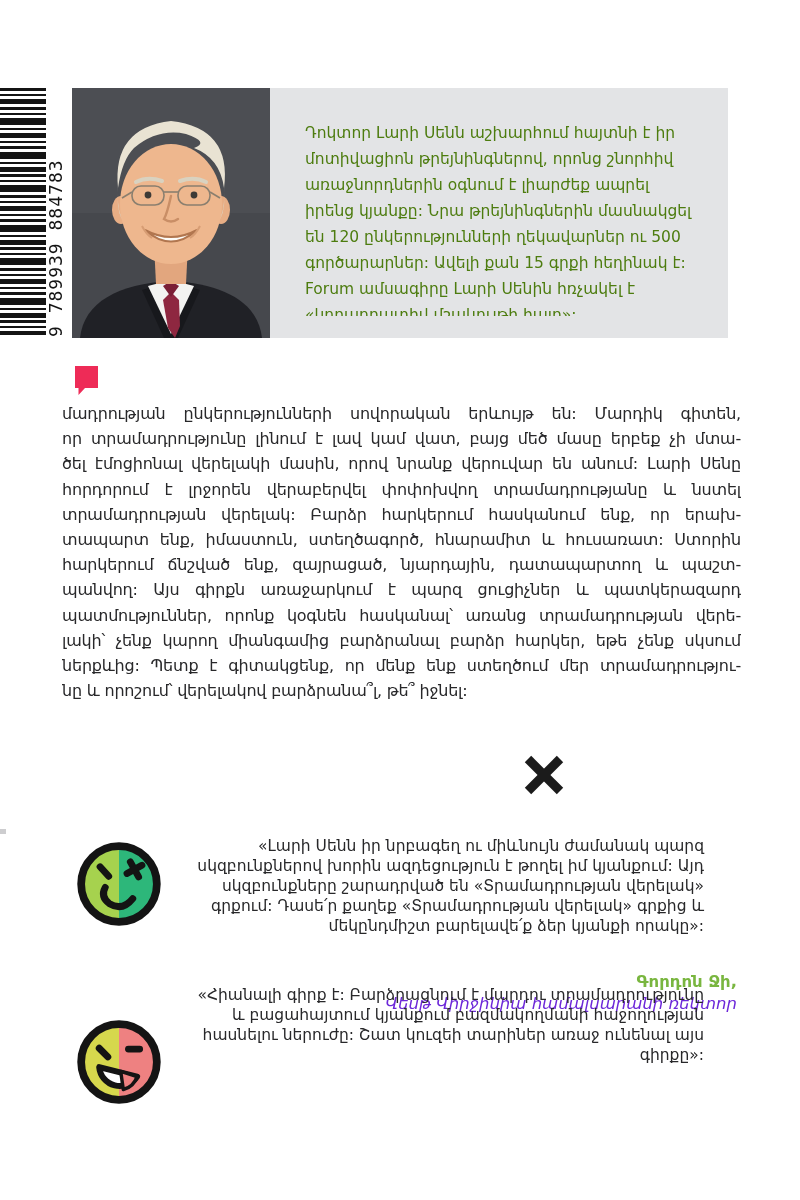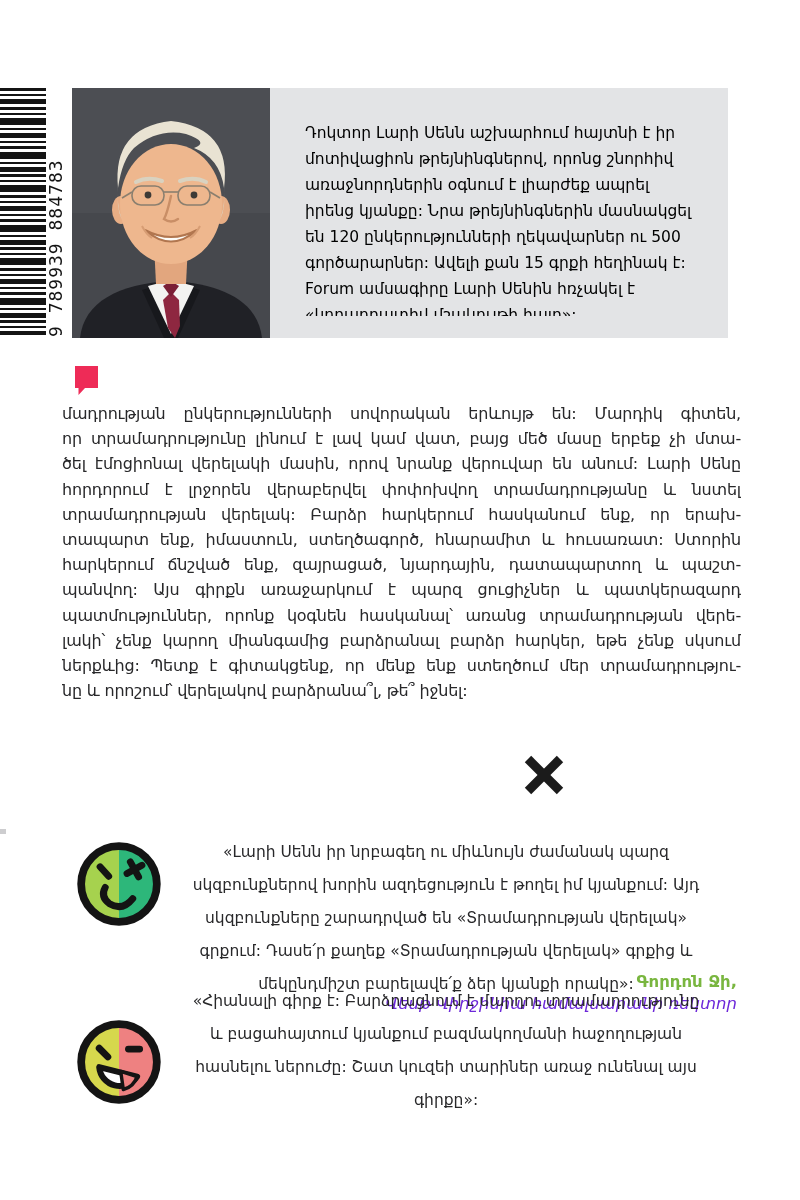--- a/index.html
+++ b/index.html
@@ -15,40 +15,40 @@
     transform:rotate(-90deg);transform-origin:0 0;
     font-family:"DejaVu Sans Mono",monospace;font-size:18px;line-height:24px;
     letter-spacing:1px;color:#141414;white-space:nowrap;
   }
   
   .photo{position:absolute;left:72px;top:88px;width:198px;height:250px;}
   
   .author-box{position:absolute;left:270px;top:88px;width:458px;height:250px;background:#e3e4e6;}
   .bio-text{
     position:absolute;left:35px;top:32px;width:396px;height:196px;overflow:hidden;
-    font-size:15.5px;line-height:26px;color:#000000;text-align:left;
+    font-size:15.5px;line-height:26px;color:#4d7c0f;text-align:left;
   }
   
   .bubble{position:absolute;left:75px;top:366px;width:24px;height:30px;}
   .edge-mark{position:absolute;left:0;top:829px;width:6px;height:5px;background:#cdcdcf;}
   
   .body-block{position:absolute;left:62px;top:401px;width:679px;}
   .body-line{
     height:25.2px;overflow:hidden;font-size:16px;line-height:25.2px;
     letter-spacing:-0.2px;color:#28282a;
     text-align:justify;text-align-last:justify;
   }
   .body-line.last{text-align-last:left;}
   
   .xmark{position:absolute;left:522px;top:753px;width:44px;height:44px;}
   
   .quote-icon{position:absolute;width:86px;height:86px;}
   .quote-text{
     position:absolute;left:188px;width:516px;
-    font-size:15.5px;line-height:33px;color:#28282a;text-align:center;
+    font-size:15.5px;line-height:20px;color:#28282a;text-align:right;
   }
   .attribution{position:absolute;left:300px;width:437px;text-align:right;}
   .attr-name{font-size:16.5px;line-height:21px;font-weight:bold;color:#79b63f;}
   .attr-role{font-size:16.5px;line-height:23px;font-style:italic;color:#6d28d9;}
 </style>
 </head>
 <body>
 
 <div id="canvas">
 

